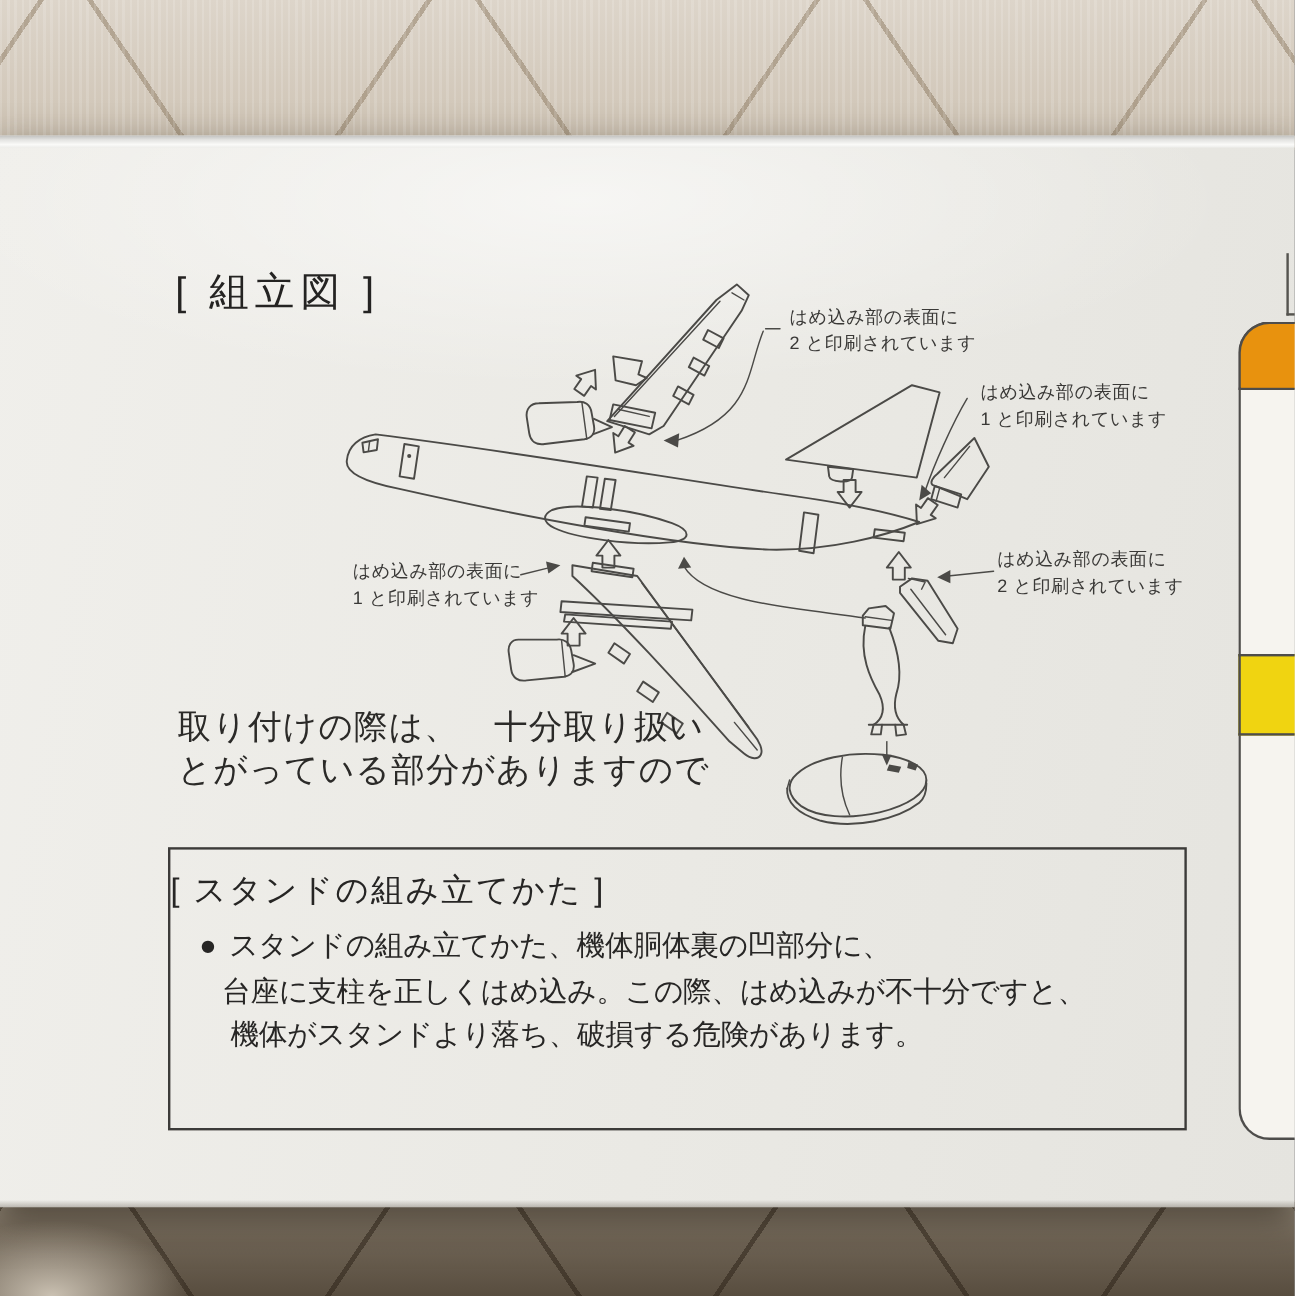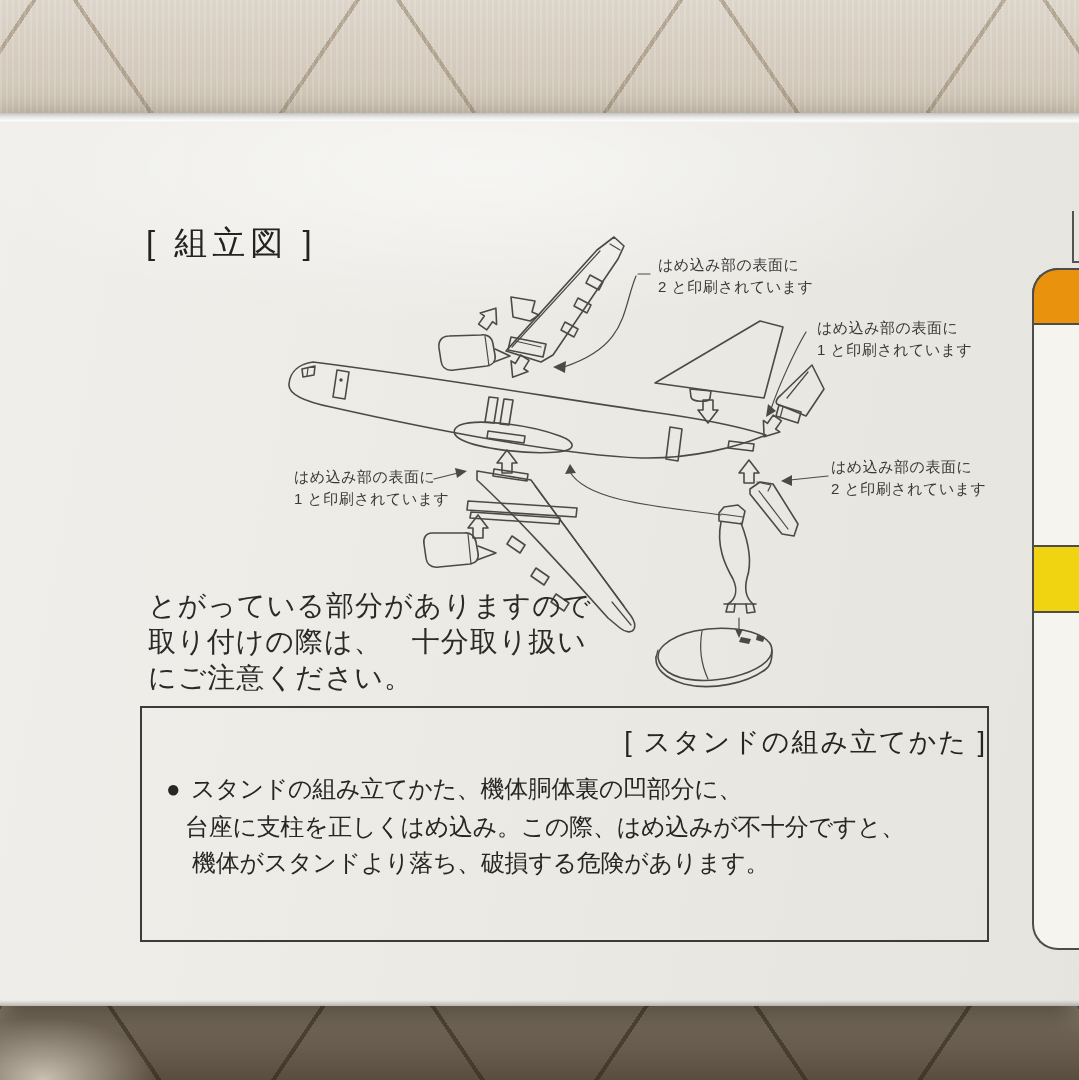--- a/index.html
+++ b/index.html
@@ -48,21 +48,21 @@
   .ann{font-size:15px;line-height:22px;letter-spacing:0.5px;color:#3a3937;}
   .ann-top{left:658px;top:254px;}
   .ann-right-upper{left:817px;top:317px;}
   .ann-left{left:294px;top:466px;}
   .ann-right-lower{left:831px;top:456px;}
   .caution{left:148px;top:588px;font-size:28px;line-height:36px;letter-spacing:1px;color:#2b2a28;}
   .stand-box{
     position:absolute;left:140px;top:706px;width:845px;height:232px;
     border:2px solid #3c3b39;background:rgba(255,255,255,0.0);
   }
-  .stand-title{position:absolute;left:0;top:16px;width:100%;text-align:right;
+  .stand-title{position:absolute;left:0;top:16px;width:100%;text-align:left;
     font-size:27px;letter-spacing:2px;color:#262524;}
   .stand-lines{position:absolute;left:24px;top:62px;font-size:24px;letter-spacing:-0.3px;color:#272625;}
   .stand-line{height:38px;line-height:38px;white-space:nowrap;}
   .stand-line .marker{display:inline-block;width:25px;}
   .stand-line.cont1{padding-left:19px;}
   .stand-line.cont2{padding-left:26px;font-family:Liberation Mono, monospace;}
   
   .side-card{
     position:absolute;left:1032px;top:268px;width:60px;height:682px;
     background:#f6f4ef;border:2px solid #4e4d4b;border-right:none;
@@ -238,23 +238,22 @@
   <div class="t ann ann-left">
     <div>はめ込み部の表面に</div>
     <div>1 と印刷されています</div>
   </div>
   <div class="t ann ann-right-lower">
     <div>はめ込み部の表面に</div>
     <div>2 と印刷されています</div>
   </div>
 
   <div class="t caution">
+    <div>取り付けの際は、　十分取り扱い</div>
     <div>とがっている部分がありますので</div>
-    <div>取り付けの際は、　十分取り扱い</div>
-    <div>にご注意ください。</div>
   </div>
 
   <div class="stand-box">
     <div class="stand-title">[ スタンドの組み立てかた ]</div>
     <div class="stand-lines">
       <div class="stand-line"><span class="marker">●</span><span>スタンドの組み立てかた、機体胴体裏の凹部分に、</span></div>
       <div class="stand-line cont1"><span>台座に支柱を正しくはめ込み。この際、はめ込みが不十分ですと、</span></div>
       <div class="stand-line cont2"><span>機体がスタンドより落ち、破損する危険があります。</span></div>
     </div>
   </div>

